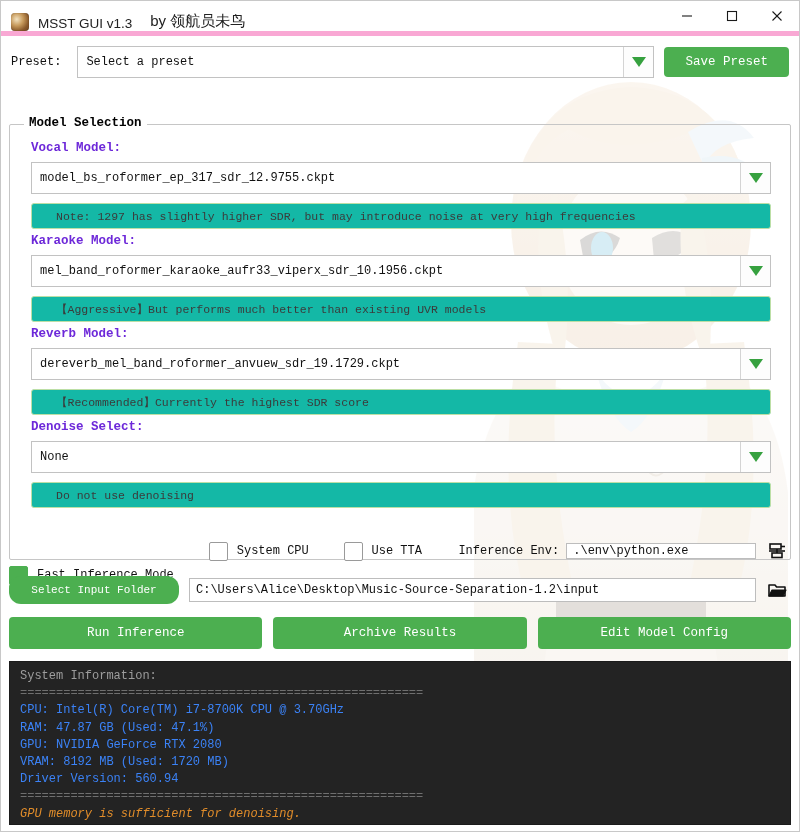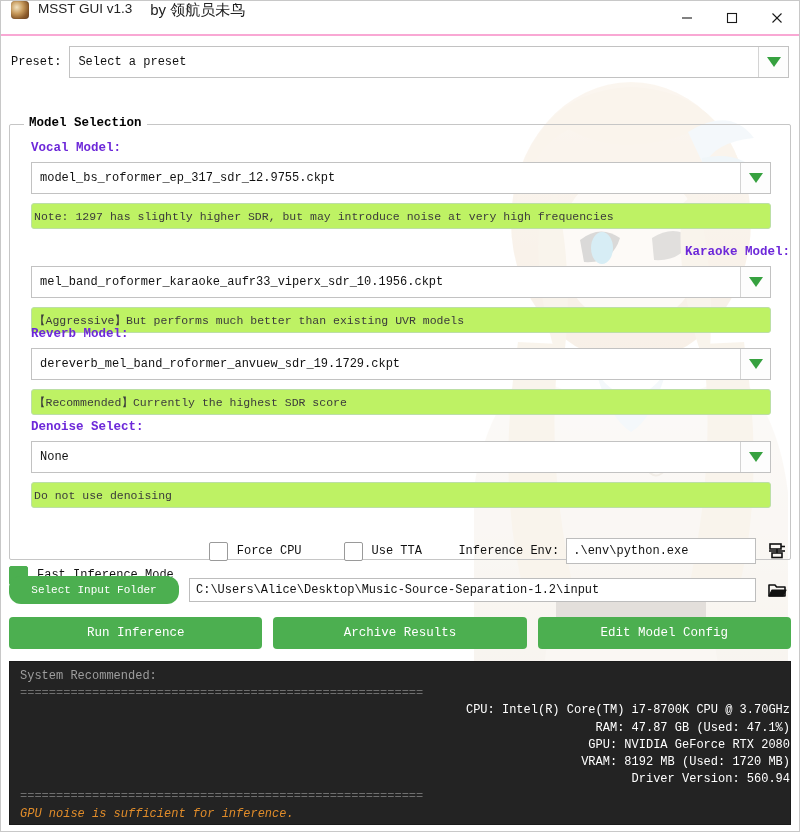--- a/index.html
+++ b/index.html
@@ -23,23 +23,23 @@
     display: flex;
     flex-direction: column;
     overflow: hidden;
   }
 
   
   #titlebar {
     height: 35px;
     min-height: 35px;
     background: #ffffff;
-    border-bottom: 2px solid #f9a8d4;
-    display: flex;
-    align-items: flex-start;
+    border-bottom: 5px solid #f9a8d4;
+    display: flex;
+    align-items: flex-end;
     position: relative;
     z-index: 5;
   }
   #app-icon {
     width: 18px; height: 18px;
     margin-left: 10px;
     border-radius: 4px;
     background:
       radial-gradient(circle at 32% 35%, #f2e2c0 0%, #c79a5c 38%, #8a5a2b 70%, #6d4220 100%);
     box-shadow: inset 0 0 1px rgba(0,0,0,.5);
@@ -99,21 +99,21 @@
     position: absolute;
     left: 0; top: 10px; right: 0;
     height: 32px;
     display: flex;
     align-items: center;
     padding: 0 10px;
   }
   #preset-label {
     font-size: 12px;
     color: #111;
-    margin-right: 8px;
+    margin-right: 16px;
     white-space: nowrap;
   }
   .combo {
     position: relative;
     display: flex;
     align-items: stretch;
     background: #fff;
     border: 1px solid #c2c2c2;
     height: 32px;
     flex: 1 1 auto;
@@ -183,27 +183,27 @@
     font-weight: bold;
     color: #6d28d9;
     margin: 0 0 7px 21px;
     white-space: nowrap;
   }
   .field-combo-wrap {
     margin: 0 19px 0 21px;
   }
   .note {
     margin: 9px 19px 11px 21px;
-    background: #bef264;
+    background: #14b8a6;
     border: 1px solid #bcdfa6;
     border-radius: 3px;
     height: 26px;
     display: flex;
     align-items: center;
-    padding-left: 2px;
+    padding-left: 24px;
     font-size: 11.5px;
     color: #3b3b3b;
     white-space: nowrap;
     overflow: hidden;
   }
 
   
   #options-row {
     position: absolute;
     left: 8px; right: 8px; top: 500px;
@@ -234,21 +234,21 @@
     color: #111;
   }
   #env-label {
     font-size: 12px;
     color: #111;
     white-space: nowrap;
     margin-right: 7px;
   }
   #env-input {
     width: 190px;
-    height: 26px;
+    height: 16px;
     border: 1px solid #bdbdbd;
     background: #fff;
     font-family: "Liberation Mono", monospace;
     font-size: 12px;
     color: #111;
     padding: 0 6px;
     outline: none;
   }
   .icon-btn {
     width: 28px; height: 28px;
@@ -327,21 +327,21 @@
   }
   .con-line {
     font-family: "Liberation Mono", "DejaVu Sans Mono", monospace;
     font-size: 12px;
     line-height: 17.2px;
     white-space: pre;
     color: #d0d0d0;
   }
   .con-line.dim   { color: #6f6f6f; }
   .con-line.head  { color: #9d9d9d; }
-  .con-line.info  { color: #ffffff; text-align: right; }
+  .con-line.info  { color: #3b82f6; }
   .con-line.warn  { color: #e08c2a; font-style: italic; }
 </style>
 </head>
 <body>
 
 <div id="window">
 
   <div id="titlebar">
     <div id="app-icon"></div>
     <span id="title-text">MSST GUI v1.3</span>
@@ -409,39 +409,40 @@
     </svg>
 
     <div id="preset-row">
       <span id="preset-label">Preset:</span>
       <div class="combo">
         <div class="combo-value">Select a preset</div>
         <div class="combo-arrow">
           <span class="tri-down"></span>
         </div>
       </div>
+      <button id="save-preset-btn">Save Preset</button>
     </div>
 
     <div id="model-group">
       <div id="model-group-title">Model Selection</div>
 
       <div class="field-block" style="top:16px;">
         <div class="field-label">Vocal Model:</div>
         <div class="field-combo-wrap">
           <div class="combo">
             <div class="combo-value">model_bs_roformer_ep_317_sdr_12.9755.ckpt</div>
             <div class="combo-arrow">
               <span class="tri-down"></span>
             </div>
           </div>
         </div>
         <div class="note">Note: 1297 has slightly higher SDR, but may introduce noise at very high frequencies</div>
       </div>
 
-      <div class="field-block" style="top:120px;text-align:right;">
+      <div class="field-block" style="top:109px;">
         <div class="field-label">Karaoke Model:</div>
         <div class="field-combo-wrap">
           <div class="combo">
             <div class="combo-value">mel_band_roformer_karaoke_aufr33_viperx_sdr_10.1956.ckpt</div>
             <div class="combo-arrow">
               <span class="tri-down"></span>
             </div>
           </div>
         </div>
         <div class="note">【Aggressive】But performs much better than existing UVR models</div>
@@ -474,21 +475,21 @@
       </div>
     </div>
 
     <div id="options-row">
       <div class="chk-group" style="width:200px;margin-top:48px;">
         <span class="chk-box checked"></span>
         <span class="chk-label">Fast Inference Mode</span>
       </div>
       <div class="chk-group" style="width:135px;">
         <span class="chk-box"></span>
-        <span class="chk-label">Force CPU</span>
+        <span class="chk-label">System CPU</span>
       </div>
       <div class="chk-group" style="width:115px;">
         <span class="chk-box"></span>
         <span class="chk-label">Use TTA</span>
       </div>
       <span id="env-label">Inference Env:</span>
       <input id="env-input" type="text" readonly="" value=".\env\python.exe" style="">
       <div class="icon-btn">
         <svg width="20" height="20" viewBox="0 0 20 20">
           <rect x="3" y="3" width="11" height="5" fill="none" stroke="#111" stroke-width="1.6"></rect>
@@ -511,26 +512,26 @@
       </div>
     </div>
 
     <div id="action-row">
       <button class="action-btn">Run Inference</button>
       <button class="action-btn">Archive Results</button>
       <button class="action-btn">Edit Model Config</button>
     </div>
 
     <div id="console">
-        <div class="con-line head">System Recommended:</div>
+        <div class="con-line head">System Information:</div>
         <div class="con-line dim">========================================================</div>
         <div class="con-line info">CPU: Intel(R) Core(TM) i7-8700K CPU @ 3.70GHz</div>
         <div class="con-line info">RAM: 47.87 GB (Used: 47.1%)</div>
         <div class="con-line info">GPU: NVIDIA GeForce RTX 2080</div>
         <div class="con-line info">VRAM: 8192 MB (Used: 1720 MB)</div>
         <div class="con-line info">Driver Version: 560.94</div>
         <div class="con-line dim">========================================================</div>
-        <div class="con-line warn">GPU noise is sufficient for inference.</div>
+        <div class="con-line warn">GPU memory is sufficient for denoising.</div>
         <div class="con-line warn">Available RAM is sufficient for inference.</div>
       </div>
 
   </div>
 </div>
 
 </body></html>

